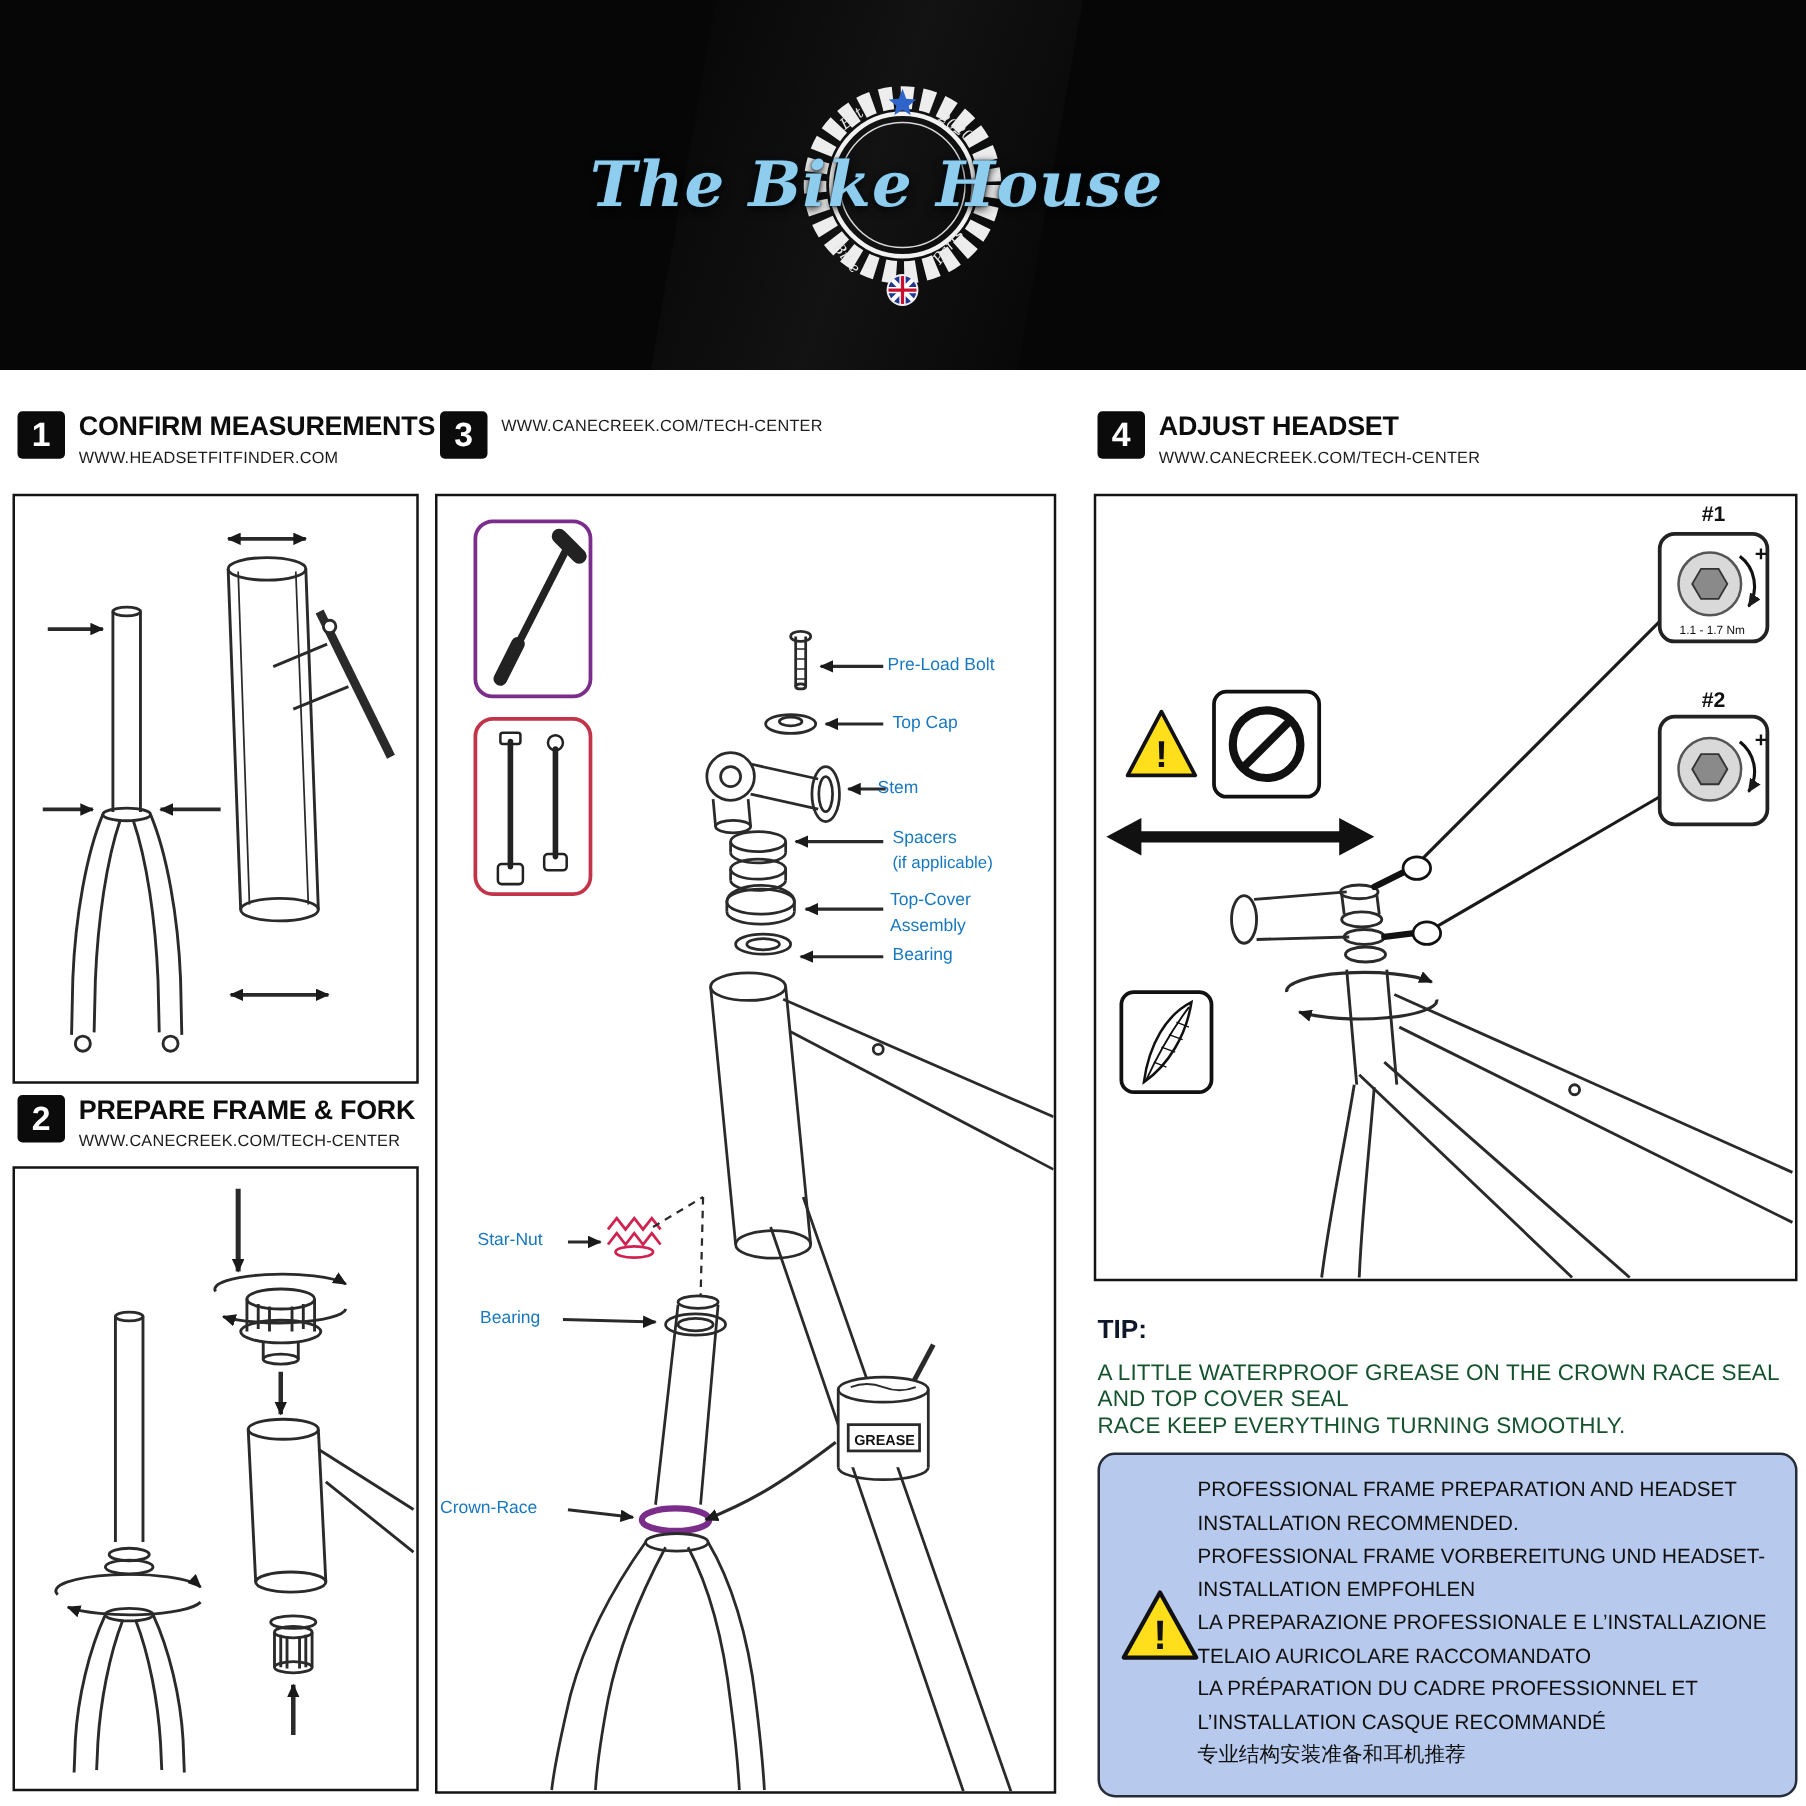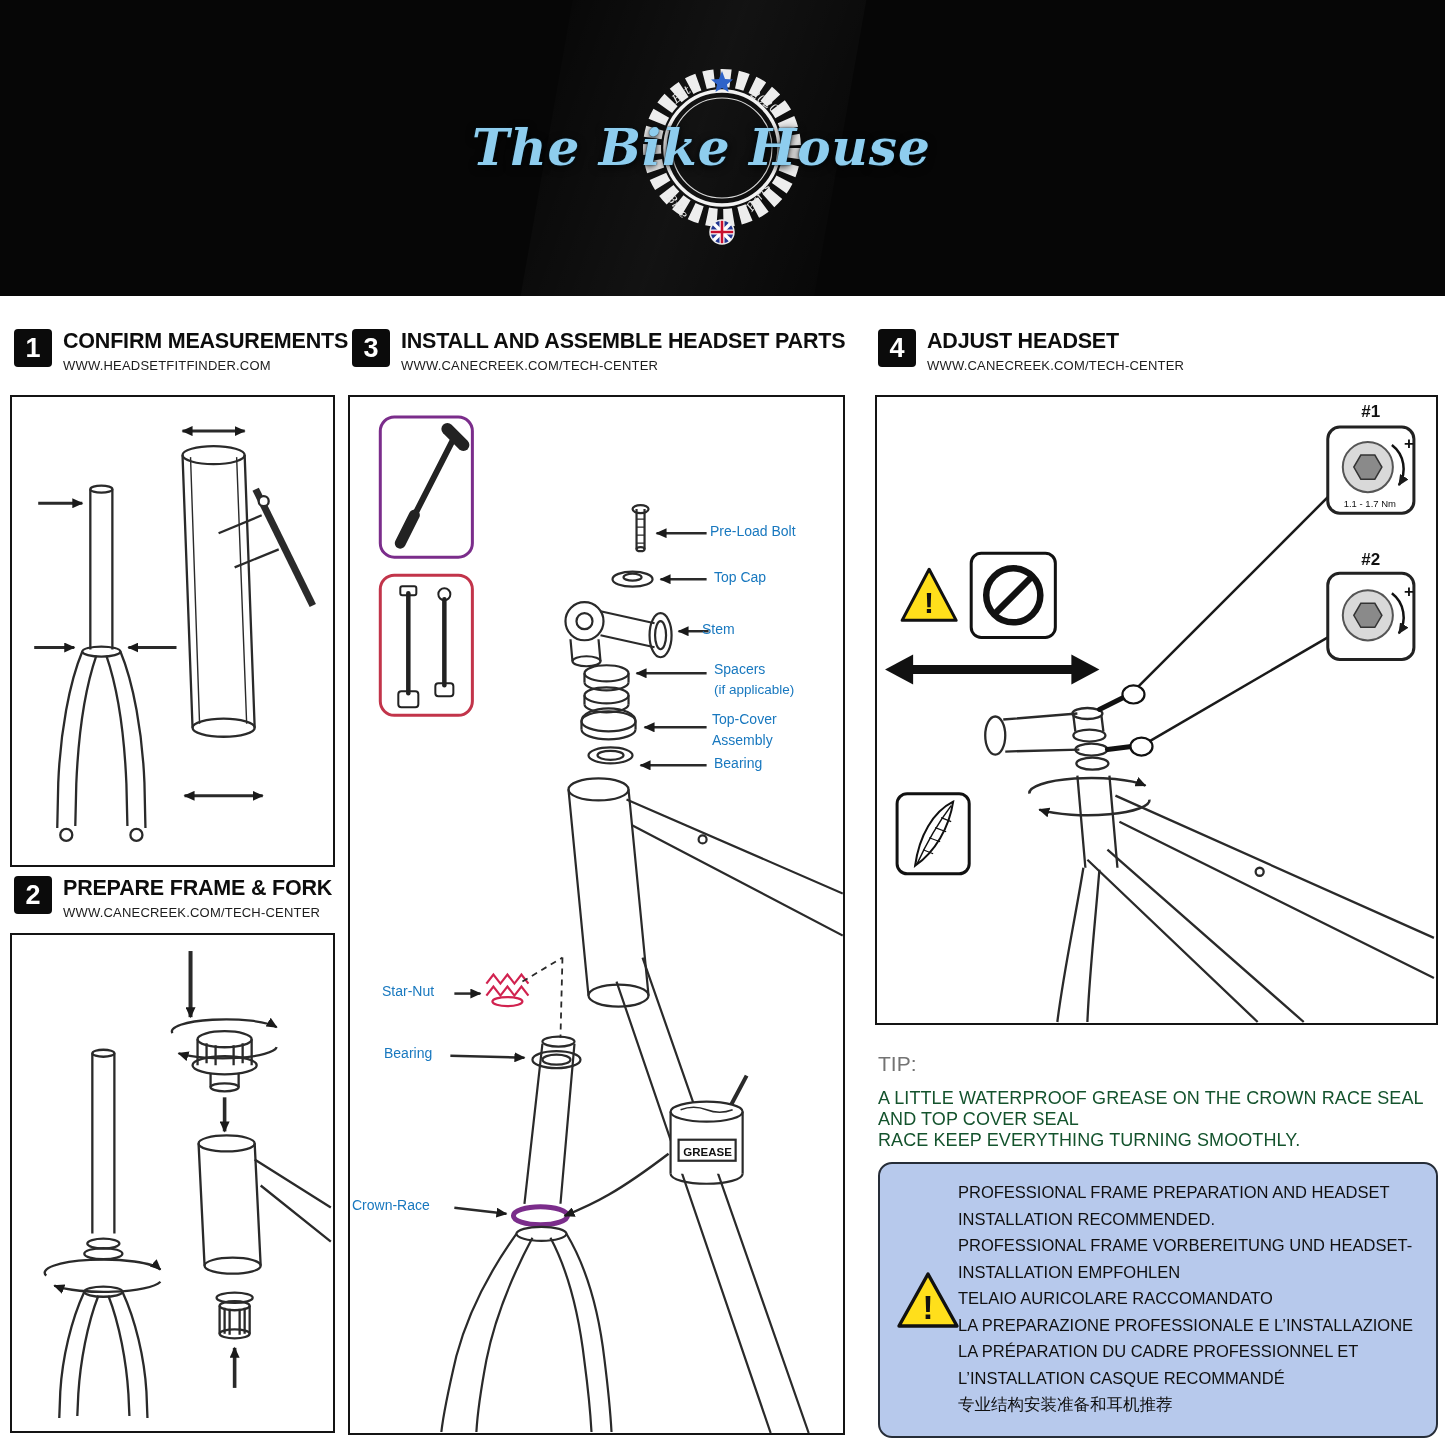--- a/index.html
+++ b/index.html
@@ -25,21 +25,21 @@
   .su{font-size:13px;color:#1c1c1c;margin-top:4px;letter-spacing:.2px;white-space:nowrap}
 
   
   .dbox{position:absolute;border:2.5px solid #141414;background:#fff}
   .dbox>svg{position:absolute;left:0;top:0;width:100%;height:100%}
   .lbl{position:absolute;color:#1878bf;font-size:14px;white-space:nowrap}
   .lbl.sm{font-size:13.5px}
 
   
   .tip{position:absolute;left:878px;top:1052px;width:562px}
-  .tip-h{color:#737373;font-size:21px;font-weight:400;margin-bottom:12px}
+  .tip-h{color:#0f172a;font-size:21px;font-weight:700;margin-bottom:12px}
   .tip-l{color:#14532d;font-size:18px;font-weight:400;line-height:21px;letter-spacing:.1px}
 
   
   .info-box{position:absolute;left:878px;top:1162px;width:560px;height:276px;background:#b7c9ec;
     border:2px solid #262d38;border-radius:14px}
   .info-tri{position:absolute;left:16px;top:106px}
   .info-text{position:absolute;left:78px;top:15px;right:8px}
   .info-line{font-size:16.5px;line-height:26.5px;color:#101010}
 </style>
 </head>
@@ -84,21 +84,20 @@
     <div class="badge">2</div>
     <div>
       <div class="st">PREPARE FRAME &amp; FORK</div>
       <div class="su">WWW.CANECREEK.COM/TECH-CENTER</div>
     </div>
   </div>
 
   <div class="step-header" style="left:352px;top:329px;width:480px">
     <div class="badge">3</div>
     <div>
-      <div class="st">INSTALL AND ASSEMBLE HEADSET PARTS</div>
       <div class="su">WWW.CANECREEK.COM/TECH-CENTER</div>
     </div>
   </div>
 
   <div class="step-header" style="left:878px;top:329px;width:420px">
     <div class="badge">4</div>
     <div>
       <div class="st">ADJUST HEADSET</div>
       <div class="su">WWW.CANECREEK.COM/TECH-CENTER</div>
     </div>
@@ -417,21 +416,21 @@
   <div class="info-box">
     <svg class="info-tri" width="64" height="60" viewBox="0 0 64 60">
       <path d="M32,4 L61,56 L3,56 z" fill="#ffdf1b" stroke="#111" stroke-width="3.4" stroke-linejoin="round"></path>
       <text x="32" y="49" text-anchor="middle" font-size="33" font-weight="bold" fill="#111">!</text>
     </svg>
     <div class="info-text">
       <div class="info-line">PROFESSIONAL FRAME PREPARATION AND HEADSET</div>
       <div class="info-line">INSTALLATION RECOMMENDED.</div>
       <div class="info-line">PROFESSIONAL FRAME VORBEREITUNG UND HEADSET-</div>
       <div class="info-line">INSTALLATION EMPFOHLEN</div>
+      <div class="info-line">LA PREPARAZIONE PROFESSIONALE E L’INSTALLAZIONE</div>
       <div class="info-line">TELAIO AURICOLARE RACCOMANDATO</div>
-      <div class="info-line">LA PREPARAZIONE PROFESSIONALE E L’INSTALLAZIONE</div>
       <div class="info-line">LA PRÉPARATION DU CADRE PROFESSIONNEL ET</div>
       <div class="info-line">L’INSTALLATION CASQUE RECOMMANDÉ</div>
       <div class="info-line">专业结构安装准备和耳机推荐</div>
     </div>
   </div>
 
 </div>
 
 </body></html>

